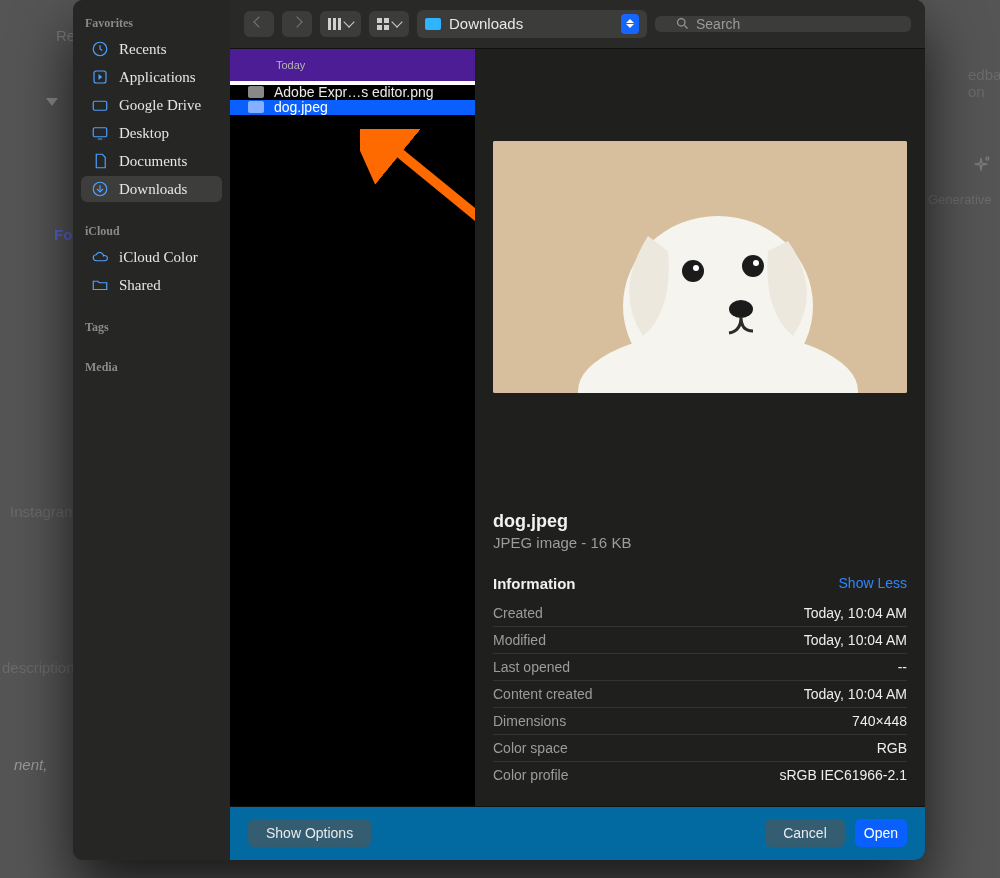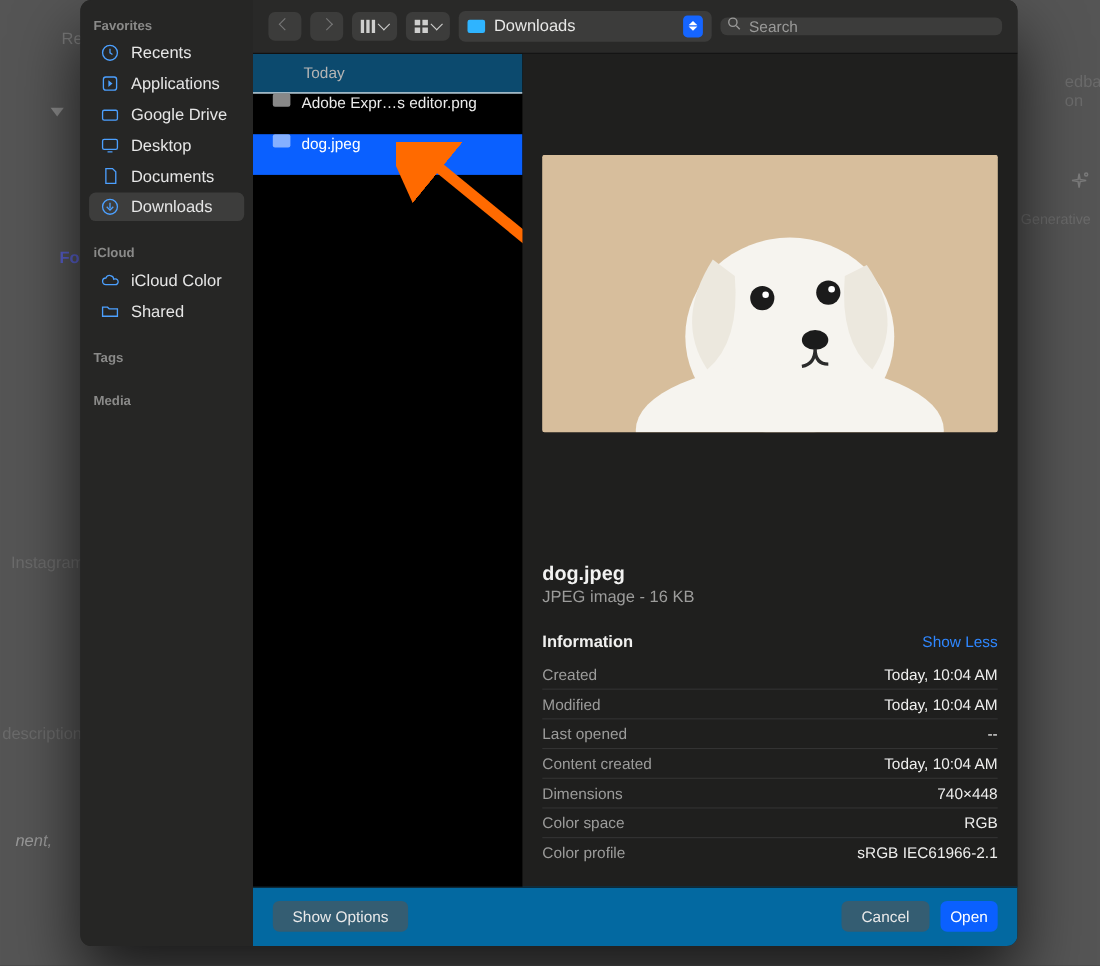--- a/index.html
+++ b/index.html
@@ -48,20 +48,21 @@
     overflow: hidden;
   }
 
   .dlg-body { flex: 1; display: flex; overflow: hidden; }
 
   
   .sidebar {
     width: 170px;
     padding-top: 12px;
     background: #262625;
+    font-family: Liberation Serif, serif;
   }
   .sb-section-label {
     padding: 4px 12px 3px;
     color: #8a8a89;
     font-size: 12px;
     font-weight: 600;
   }
   .sb-item {
     display: flex; align-items: center; gap: 10px;
     padding: 4px 10px;
@@ -113,22 +114,22 @@
     margin-left: auto;
     display: flex; flex-direction: column; align-items: center; justify-content: center;
     background: #1565ff;
     border-radius: 4px;
   }
   .search-wrap {
     flex: 1;
     height: 16px;
     background: #3c3c3b;
     border-radius: 6px;
-    display: flex; align-items: flex-end; gap: 6px;
-    padding: 0 5px;
+    display: flex; align-items: flex-start; gap: 6px;
+    padding: 0 20px;
     color: #9a9a99;
   }
   .search-input {
     flex: 1;
     background: transparent;
     border: none;
     outline: none;
     color: #ddd;
     font-size: 14px;
   }
@@ -140,27 +141,27 @@
     width: 245px;
     background: #000;
     overflow: hidden;
     position: relative;
   }
   .list-header {
     height: 36px;
     display: flex; align-items: center;
     padding: 0 20px 0 46px;
     color: #b5b5b4;
-    font-size: 14px;
-    background: #0c4a6e;
-    border-bottom: 1px solid #ffffff;
+    font-size: 11px;
+    background: #4c1d95;
+    border-bottom: 4px solid #ffffff;
   }
   .file-row {
-    display: flex; gap: 10px;
-    height: 37px;
+    display: flex; align-items: center; gap: 10px;
+    height: 15px;
     padding: 0 12px 0 18px;
     color: #eaeaea;
     font-size: 14px;
   }
   .file-row.selected { background: #0a60ff; color: #fff; }
   .file-ico { width: 16px; height: 12px; flex: 0 0 16px; background: #888; border-radius: 2px; }
   .file-row.selected .file-ico { background: rgba(255,255,255,.5); }
   .file-name { white-space: nowrap; overflow: hidden; text-overflow: ellipsis; flex: 1; }
 
   .arrow-annotation {

